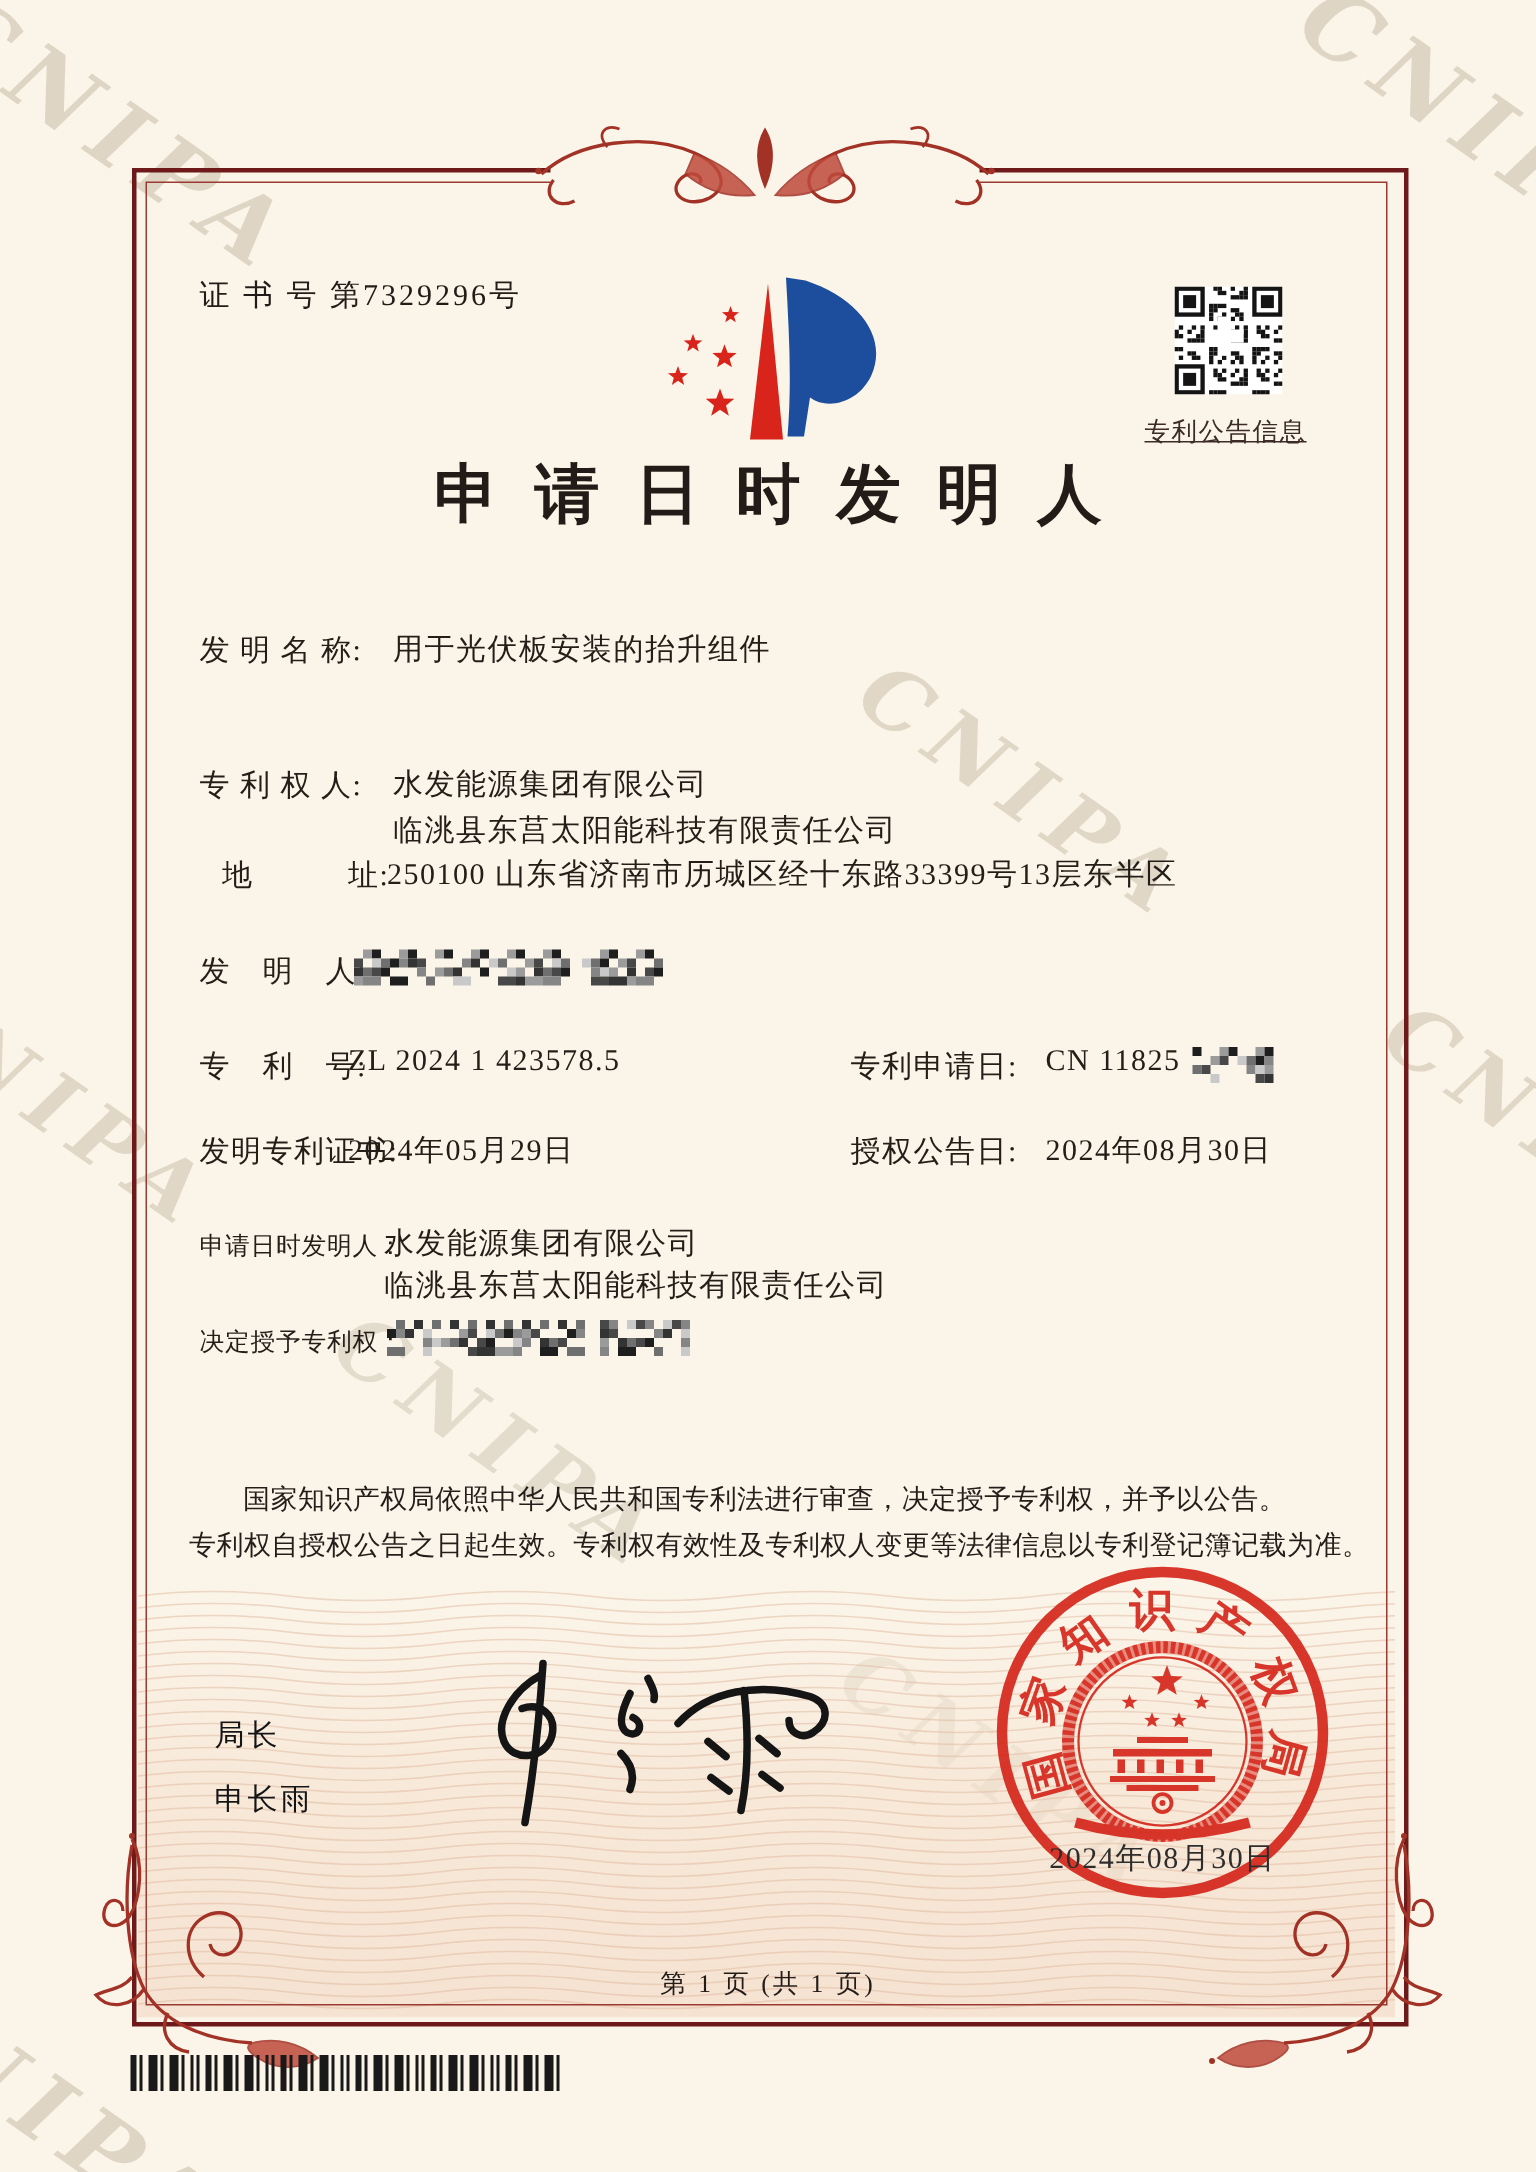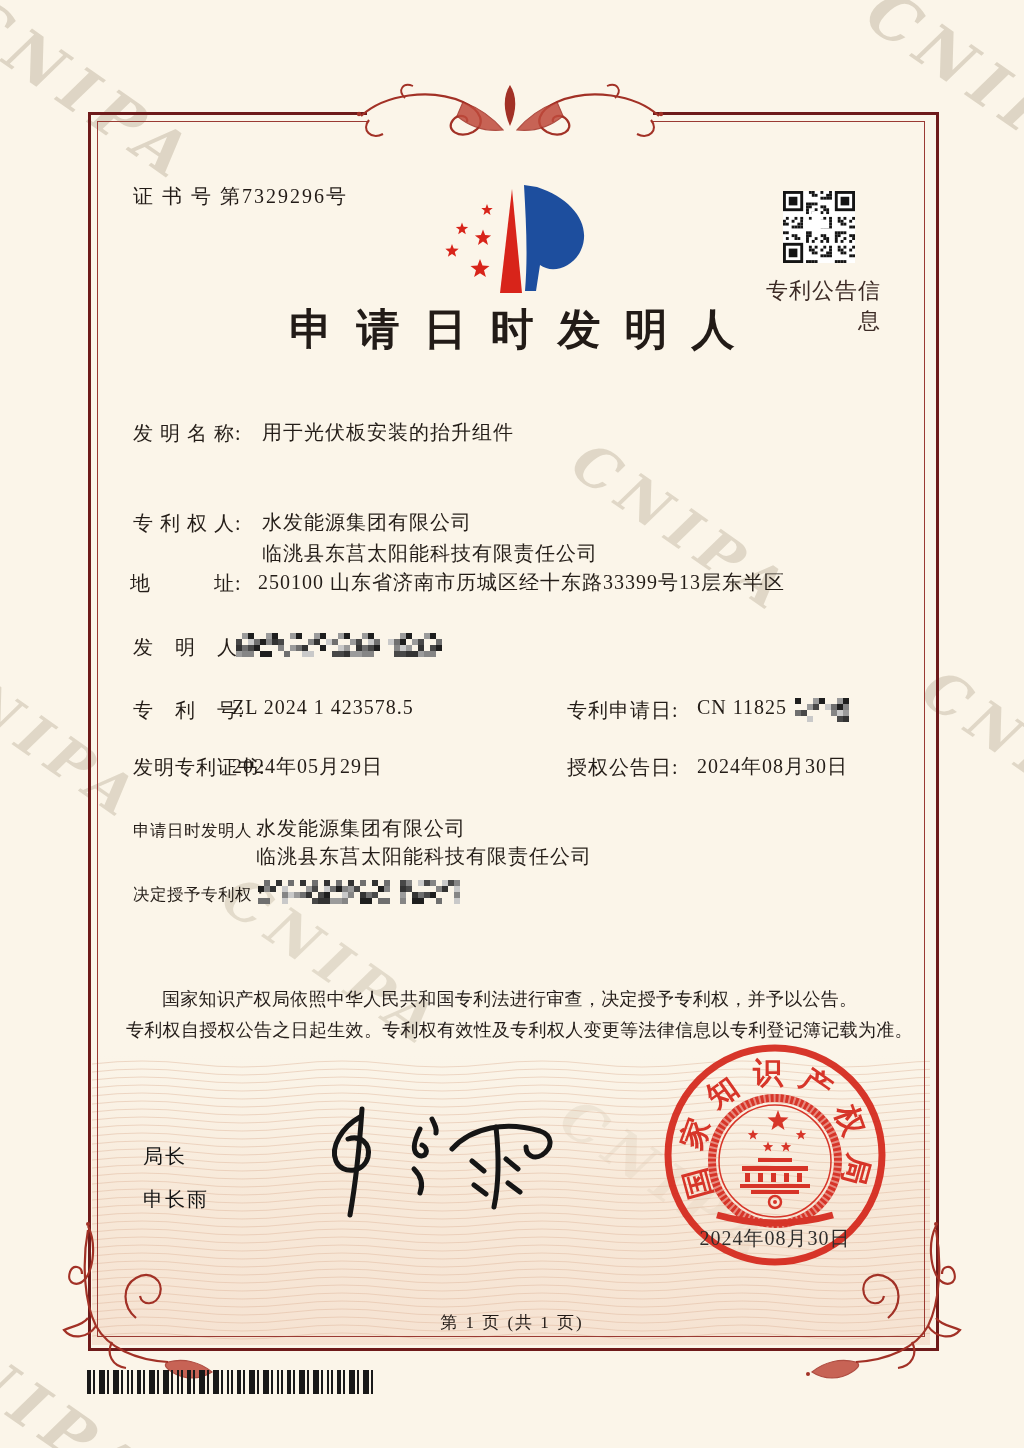--- a/index.html
+++ b/index.html
@@ -17,22 +17,22 @@
   
   #frame-outer{position:absolute;left:88px;top:112px;width:845px;height:1233px;border:3.5px solid #6e1a1a;z-index:3;}
   #frame-inner{position:absolute;left:96.5px;top:120.5px;width:826px;height:1214px;border:1.5px solid #9a3a33;z-index:3;}
   .orn{position:absolute;z-index:4;}
   
   .lbl,.val{position:absolute;font-size:20px;letter-spacing:1px;white-space:nowrap;z-index:5;color:#241d18;}
   .lbl-sm{font-size:16.5px;letter-spacing:0.5px;}
   #cert-no{position:absolute;left:133px;top:183px;font-size:20px;letter-spacing:2px;z-index:5;}
   #title{position:absolute;left:0;top:301px;width:1024px;text-align:center;font-size:43px;font-weight:bold;
          letter-spacing:24px;text-indent:24px;z-index:5;}
-  #qr-caption{position:absolute;left:763px;top:276px;width:118px;text-align:right;font-size:22px;
-              letter-spacing:1px;color:#3c2b26;z-index:5;}
+  #qr-caption{position:absolute;left:763px;top:276px;width:118px;text-align:left;font-size:17px;
+              letter-spacing:1px;color:#3c2b26;z-index:5;text-decoration:underline;}
   
   #statement{position:absolute;left:126px;top:984px;width:792px;font-size:18px;line-height:31px;
              letter-spacing:0.3px;color:#241d1a;z-index:5;}
   #statement .line1{text-indent:2em;}
   
   #signer-title{position:absolute;left:143px;top:1143px;font-size:20px;letter-spacing:2px;
       font-family:"Liberation Sans","DejaVu Sans",sans-serif;color:#141414;z-index:5;}
   #signer-name{position:absolute;left:143px;top:1186px;font-size:20px;letter-spacing:2px;
       font-family:"Liberation Sans","DejaVu Sans",sans-serif;color:#141414;z-index:5;}
   #signature-svg{position:absolute;left:300px;top:1103px;z-index:5;}
@@ -313,21 +313,21 @@
 
 <div id="title">申请日时发明人</div>
 
 <span class="lbl" style="left:133px;top:420px;">发 明 名 称:</span>
 <span class="val" style="left:262px;top:419px;">用于光伏板安装的抬升组件</span>
 
 <span class="lbl" style="left:133px;top:510px;">专 利 权 人:</span>
 <span class="val" style="left:262px;top:509px;">水发能源集团有限公司</span>
 <span class="val" style="left:262px;top:540px;">临洮县东莒太阳能科技有限责任公司</span>
 
-<span class="lbl" style="left:130px;top:570px;">地　　　址:</span>
+<span class="lbl" style="left:148px;top:570px;">地　　　址:</span>
 <span class="val" style="left:258px;top:569px;">250100 山东省济南市历城区经十东路33399号13层东半区</span>
 
 <span class="lbl" style="left:133px;top:634px;">发　明　人:</span>
 <span class="mosaic" style="left: 236px; top: 633px; width: 144px; height: 24px;">
     <i style="left:0px;top:0px;"></i>
     <i style="left:6px;top:0px;background:#9b9b9b"></i>
     <i style="left:12px;top:0px;background:#1e1e1e"></i>
     <i style="left:18px;top:0px;"></i>
     <i style="left:24px;top:0px;"></i>
     <i style="left:30px;top:0px;background:#9b9b9b"></i>

